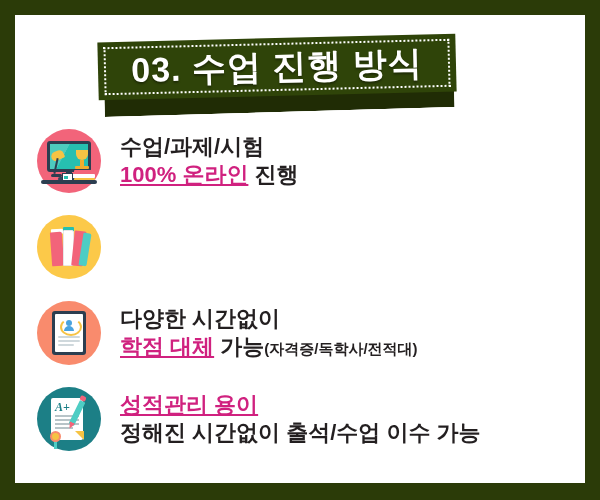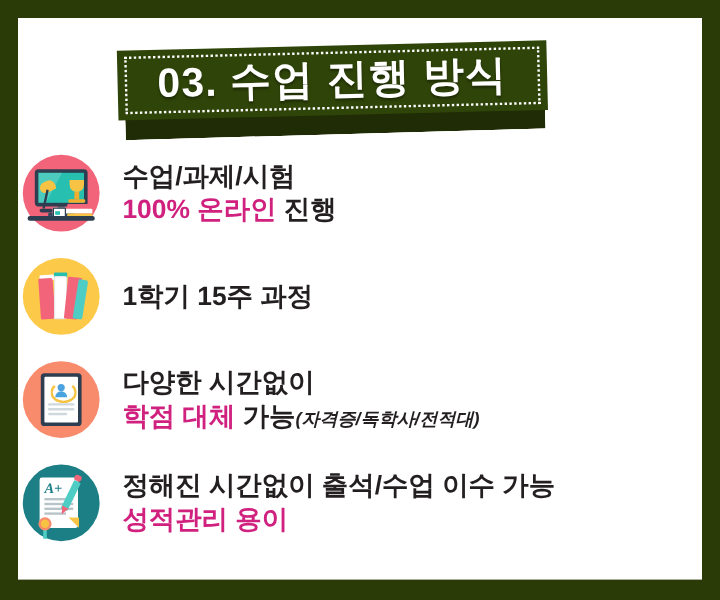--- a/index.html
+++ b/index.html
@@ -81,21 +81,21 @@
     font-weight: bold;
     letter-spacing: 1px;
     line-height: 1;
     white-space: nowrap;
     text-shadow: 0 2px 2px rgba(0,0,0,0.35);
   }
 
   
   .rows {
     position: absolute;
-    left: 0;
+    left: 18px;
     top: 118px;
     width: 570px;
     z-index: 2;
   }
   .row {
     position: relative;
     display: flex;
     align-items: center;
     height: 86px;
   }
@@ -116,22 +116,22 @@
     flex: 1;
     color: #231f20;
   }
   .line {
     font-size: 22px;
     font-weight: bold;
     line-height: 1.28;
     white-space: nowrap;
     color: #231f20;
   }
-  .pink { color: #d0217f; }
-  .small-note { font-size: 15px; font-weight: bold; color: #231f20; font-style: italic; }
+  .pink { color: #d0217f; text-decoration: underline; }
+  .small-note { font-size: 15px; font-weight: bold; color: #231f20; }
 
   
   .ic1-bg { background: #f2647a; }
   .mon-body {
     position: absolute; left: 10px; top: 12px;
     width: 44px; height: 31px;
     background: #2c3e50; border-radius: 3px;
   }
   .mon-screen {
     position: absolute; left: 13px; top: 15px;
@@ -359,21 +359,20 @@
         <div class="icon-circle ic2-bg">
           <div class="book-a-top"></div>
           <div class="book book-a"></div>
           <div class="book-b-top"></div>
           <div class="book book-b"></div>
           <div class="book book-c"></div>
           <div class="book book-d"></div>
         </div>
       </div>
       <div class="text-cell">
-        <div class="line">1학기 15주 과정</div>
       </div>
     </div>
 
     <div class="row">
       <div class="icon-cell">
         <div class="icon-circle ic3-bg">
           <div class="cert-frame"></div>
           <div class="cert-page"></div>
           <div class="cert-wreath"></div>
           <div class="cert-head"></div>
@@ -400,19 +399,19 @@
           <div class="p-ln p4"></div>
           <div class="paper-fold"></div>
           <div class="pencil-eraser"></div>
           <div class="pencil-body"></div>
           <div class="pencil-tip"></div>
           <div class="ribbon"></div>
           <div class="rosette"></div>
         </div>
       </div>
       <div class="text-cell">
+        <div class="line pink">성적관리 용이</div>
         <div class="line">정해진 시간없이 출석/수업 이수 가능</div>
-        <div class="line pink">성적관리 용이</div>
       </div>
     </div>
 
   </div>
 </div>
 
 </body></html>

